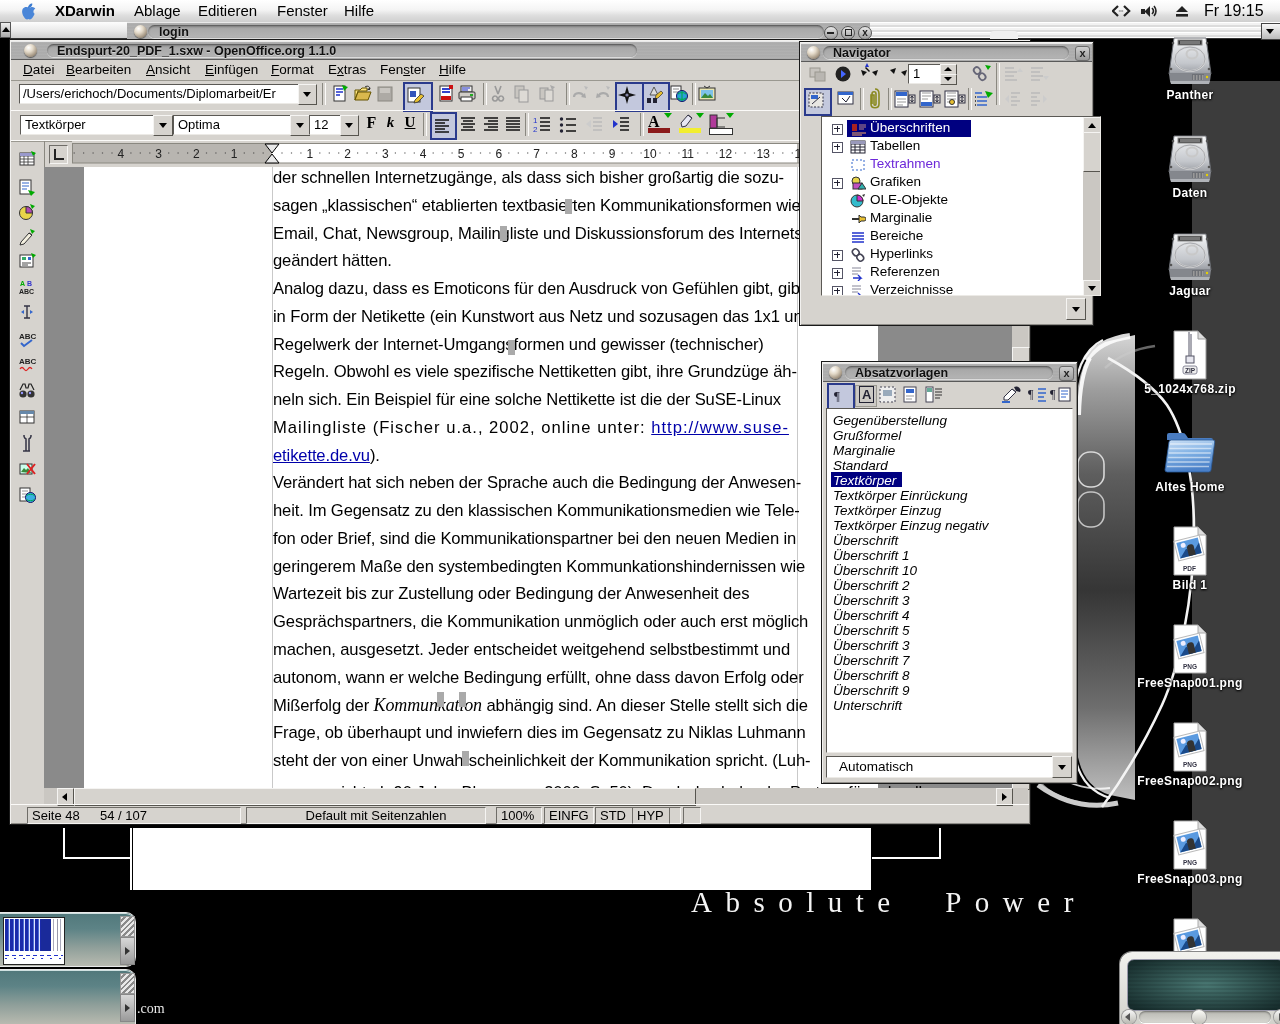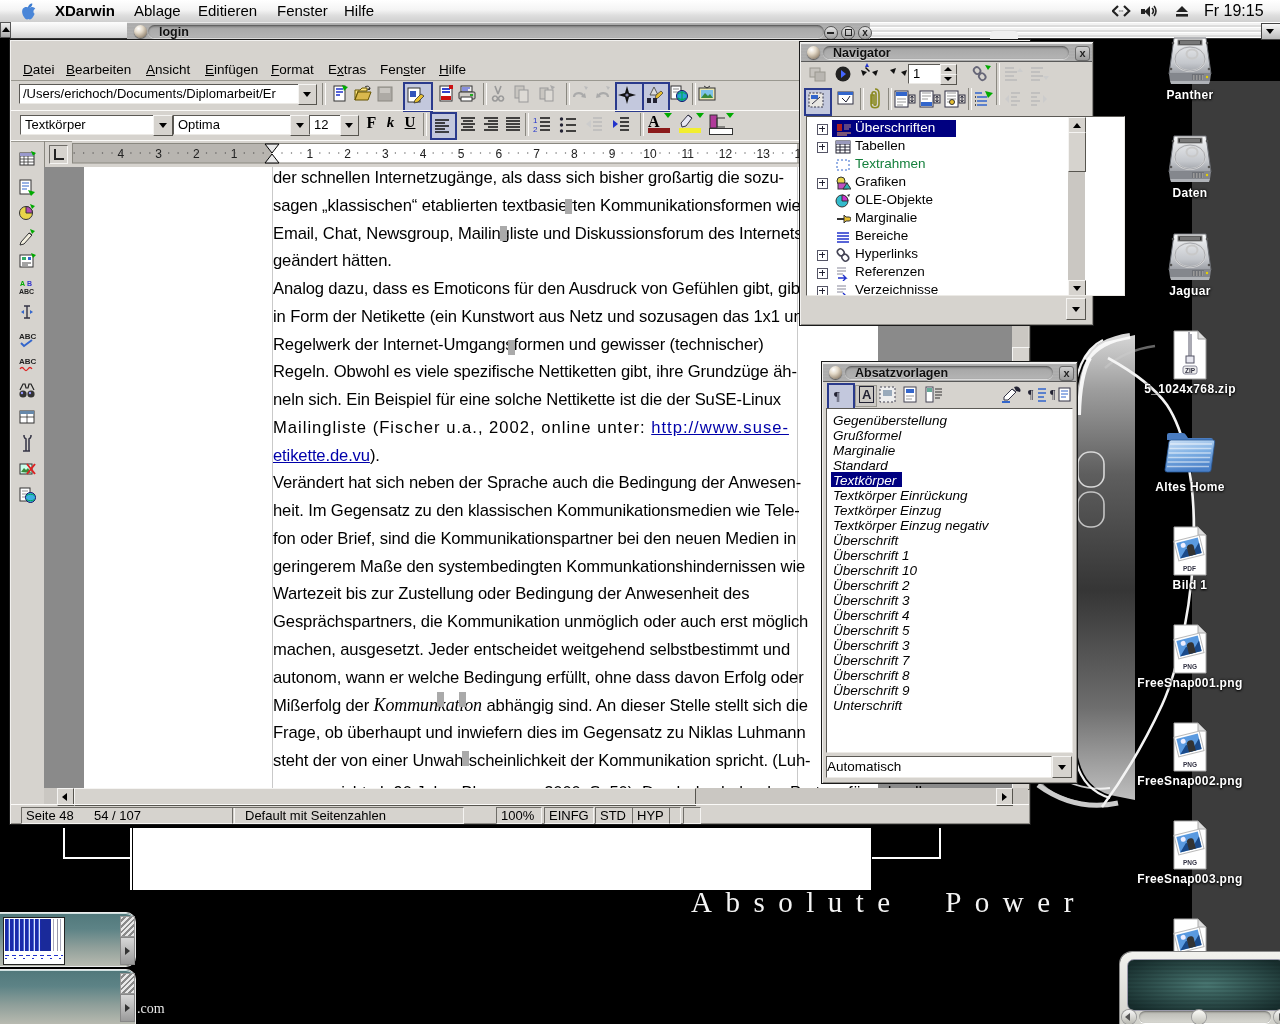--- a/index.html
+++ b/index.html
@@ -172,20 +172,25 @@
   <div class="abs" style="left:120px;top:3px;width:13px;height:19px;background:repeating-linear-gradient(135deg,#e8e8e8 0 2px,#8a8a8a 2px 4px);border:1px solid #999;"></div>
   <div class="abs" style="left:120px;top:24px;width:13px;height:26px;background:linear-gradient(#d8d8d8,#9a9a9a);border:1px solid #888;">
       <div class="arrR" style="left:4px;top:9px;border-left-color:#333;"></div>
     </div>
 </div>
 <div class="abs" style="left:137px;top:1001px;color:#e8e8e8;font-family:'Liberation Serif',serif;font-size:14px;">.com</div>
 
 <div id="oow" class="abs" style="left:10px;top:40px;width:1020px;height:784px;
      background:#d6d3ce;box-shadow:0 0 0 1px #1a1a1a, inset 1px 1px 0 #f2f1ef, inset -1px -1px 0 #8f8d88;">
 
+  <div class="tbar abs" style="left:1px;top:1px;width:1018px;height:17px;">
+    <div class="pill" style="left:36px;top:2px;width:590px;height:13px;"></div>
+    <div class="ball" style="left:13px;top:2px;"></div>
+    <div class="ttl" style="left:46px;top:2px;">Endspurt-20_PDF_1.sxw - OpenOffice.org 1.1.0</div>
+  </div>
 
   <div class="abs" style="left:1px;top:18px;width:1018px;height:22px;border-bottom:1px solid #9a9890;">
     <div class="abs" style="top:4px;left:12px;font-size:13.5px;"><u>D</u>atei</div>
     <div class="abs" style="top:4px;left:55px;font-size:13.5px;"><u>B</u>earbeiten</div>
     <div class="abs" style="top:4px;left:135px;font-size:13.5px;"><u>A</u>nsicht</div>
     <div class="abs" style="top:4px;left:194px;font-size:13.5px;"><u>E</u>infügen</div>
     <div class="abs" style="top:4px;left:260px;font-size:13.5px;"><u>F</u>ormat</div>
     <div class="abs" style="top:4px;left:317px;font-size:13.5px;">E<u>x</u>tras</div>
     <div class="abs" style="top:4px;left:369px;font-size:13.5px;">Fen<u>s</u>ter</div>
     <div class="abs" style="top:4px;left:428px;font-size:13.5px;"><u>H</u>ilfe</div>
@@ -519,25 +524,25 @@
     <div class="dnbtn" style="left:13px;top:0;width:15px;height:16px;">
         <div class="arrL" style="left:4px;top:4px;"></div>
       </div>
     <div class="dnbtn" style="left:30px;top:0;width:620px;height:16px;"></div>
     <div class="dnbtn" style="left:952px;top:0;width:15px;height:16px;">
         <div class="arrR" style="left:5px;top:4px;"></div>
       </div>
   </div>
 
   <div class="abs" style="left:1px;top:764px;width:1018px;height:20px;border-top:1px solid #fbfaf8;font-size:13px;">
-    <div class="abs in" style="left:10px;top:2px;width:212px;height:15px;">
+    <div class="abs in" style="left:16px;top:2px;width:212px;height:15px;">
         <span class="abs" style="left:4px;">Seite 48</span>
         <span class="abs" style="left:72px;">54 / 107</span>
       </div>
-    <div class="abs in" style="left:221px;top:2px;width:218px;height:15px;padding-left:12px;">Default mit Seitenzahlen</div>
+    <div class="abs in" style="left:235px;top:2px;width:218px;height:15px;padding-left:20px;text-align:center;">Default mit Seitenzahlen</div>
     <div class="abs in" style="left:485px;top:2px;width:40px;height:15px;padding-left:4px;">100%</div>
     <div class="abs in" style="left:533px;top:2px;width:44px;height:15px;padding-left:4px;">EINFG</div>
     <div class="abs in" style="left:584px;top:2px;width:32px;height:15px;padding-left:4px;">STD</div>
     <div class="abs in" style="left:621px;top:2px;width:32px;height:15px;padding-left:4px;">HYP</div>
     <div class="abs in" style="left:658px;top:2px;width:10px;height:15px;"></div>
     <div class="abs in" style="left:672px;top:2px;width:16px;height:15px;"></div>
   </div>
 </div>
 
 <div id="navwin" class="abs" style="left:800px;top:42px;width:293px;height:283px;
@@ -636,21 +641,21 @@
     </svg>
   <svg class="abs" style="left:203px;top:47px" width="20" height="20" viewBox="0 0 20 20">
       <path d="M8 4h9M8 8h6M8 12h9M8 16h6" stroke="#bbb" stroke-width="1.5"></path>
       <path d="M2 6v8l4-4z" fill="#ccc" transform="rotate(180 4 10)"></path>
     </svg>
   <svg class="abs" style="left:229px;top:47px" width="20" height="20" viewBox="0 0 20 20">
       <path d="M2 4h9M2 8h6M2 12h9M2 16h6" stroke="#bbb" stroke-width="1.5"></path>
       <path d="M14 6v8l4-4z" fill="#ccc"></path>
     </svg>
 
-  <div class="fld abs" style="left:6px;top:74px;width:278px;height:178px;overflow:hidden;padding-left:39px;" id="navlist">
+  <div class="fld abs" style="left:21px;top:74px;width:278px;height:178px;overflow:hidden;" id="navlist">
       <div class="abs" style="left:25px;top:3px;width:124px;height:17px;background:#000080;"></div>
       <div class="abs" style="left:10px;top:7px;width:9px;height:9px;border:1px solid #556;background:#fff;"></div>
       <div class="abs" style="left:12px;top:11px;width:6px;height:1px;background:#223;"></div>
       <div class="abs" style="left:14.5px;top:8.5px;width:1px;height:6px;background:#223;"></div>
       <svg class="abs" style="left:28px;top:4px" width="16" height="16" viewBox="0 0 16 16">
         <path d="M2 3h5v7H2z" fill="#a22"></path>
         <path d="M9 4h7M9 6h7M9 8h5M2 12h14M2 14h10" stroke="#b88" stroke-width="1.2"></path>
         <path d="M2 12h14M2 14h10" stroke="#966" stroke-width="1.2"></path>
       </svg>
       <div class="nrow" style="left:48px;top:3px;color:#fff">Überschriften</div>
@@ -659,21 +664,21 @@
       <div class="abs" style="left:14.5px;top:26.5px;width:1px;height:6px;background:#223;"></div>
       <svg class="abs" style="left:28px;top:22px" width="16" height="16" viewBox="0 0 16 16">
         <rect x="1" y="2" width="14" height="12" fill="#fff" stroke="#223"></rect>
         <path d="M1 5h14M1 8h14M1 11h14M5 2v12M10 2v12" stroke="#223"></path>
         <rect x="1" y="2" width="14" height="3" fill="#99b"></rect>
       </svg>
       <div class="nrow" style="left:48px;top:21px;color:#000">Tabellen</div>
       <svg class="abs" style="left:28px;top:40px" width="16" height="16" viewBox="0 0 16 16">
         <rect x="2" y="3" width="12" height="10" fill="none" stroke="#36c" stroke-dasharray="2 2"></rect>
       </svg>
-      <div class="nrow" style="left:48px;top:39px;color:#15803d">Textrahmen</div>
+      <div class="nrow" style="left:48px;top:39px;color:#6d28d9">Textrahmen</div>
       <div class="abs" style="left:10px;top:61px;width:9px;height:9px;border:1px solid #556;background:#fff;"></div>
       <div class="abs" style="left:12px;top:65px;width:6px;height:1px;background:#223;"></div>
       <div class="abs" style="left:14.5px;top:62.5px;width:1px;height:6px;background:#223;"></div>
       <svg class="abs" style="left:28px;top:58px" width="16" height="16" viewBox="0 0 16 16">
         <circle cx="6" cy="6" r="4" fill="#e8d44a" stroke="#333"></circle>
         <rect x="3" y="8" width="9" height="6" fill="#c050c0" stroke="#333"></rect>
         <path d="M8 14l4-6 4 6z" fill="#30b0b0" stroke="#333"></path>
       </svg>
       <div class="nrow" style="left:48px;top:57px;color:#000">Grafiken</div>
       <svg class="abs" style="left:28px;top:76px" width="16" height="16" viewBox="0 0 16 16">
@@ -795,21 +800,21 @@
       <div class="nrow" style="left:6px;top:169px;font-size:13.5px;">Überschrift 2</div>
       <div class="nrow" style="left:6px;top:184px;font-size:13.5px;">Überschrift 3</div>
       <div class="nrow" style="left:6px;top:199px;font-size:13.5px;">Überschrift 4</div>
       <div class="nrow" style="left:6px;top:214px;font-size:13.5px;">Überschrift 5</div>
       <div class="nrow" style="left:6px;top:229px;font-size:13.5px;">Überschrift 3</div>
       <div class="nrow" style="left:6px;top:244px;font-size:13.5px;">Überschrift 7</div>
       <div class="nrow" style="left:6px;top:259px;font-size:13.5px;">Überschrift 8</div>
       <div class="nrow" style="left:6px;top:274px;font-size:13.5px;">Überschrift 9</div>
       <div class="nrow" style="left:6px;top:289px;font-size:13.5px;">Unterschrift</div>
     </div>
-  <div class="fld abs" style="left:4px;top:394px;width:224px;height:18px;font-size:13.5px;padding:2px 0 0 0;">Automatisch</div>
+  <div class="fld abs" style="left:4px;top:394px;width:224px;height:18px;font-size:13.5px;padding:2px 0 0 12px;">Automatisch</div>
   <div class="dnbtn" style="left:230px;top:394px;width:18px;height:20px;">
       <div class="arrD" style="left:5px;top:8px;"></div>
     </div>
 </div>
 
 <div id="dicons" class="abs" style="left:0;top:0;">
     <svg class="abs" style="left:1164px;top:36px" width="52" height="50" viewBox="0 0 52 50">
 <defs>
         <linearGradient id="hg1" x1="0" y1="0" x2="0" y2="1">
 <stop offset="0" stop-color="#fcfcfc"></stop>

